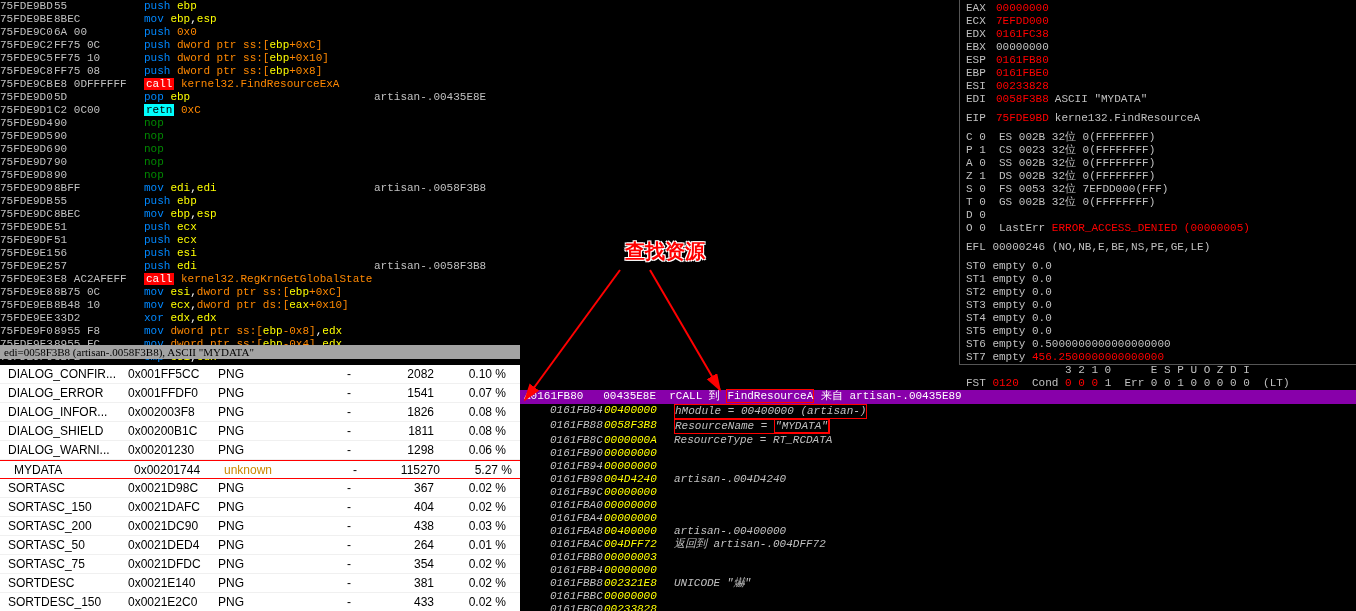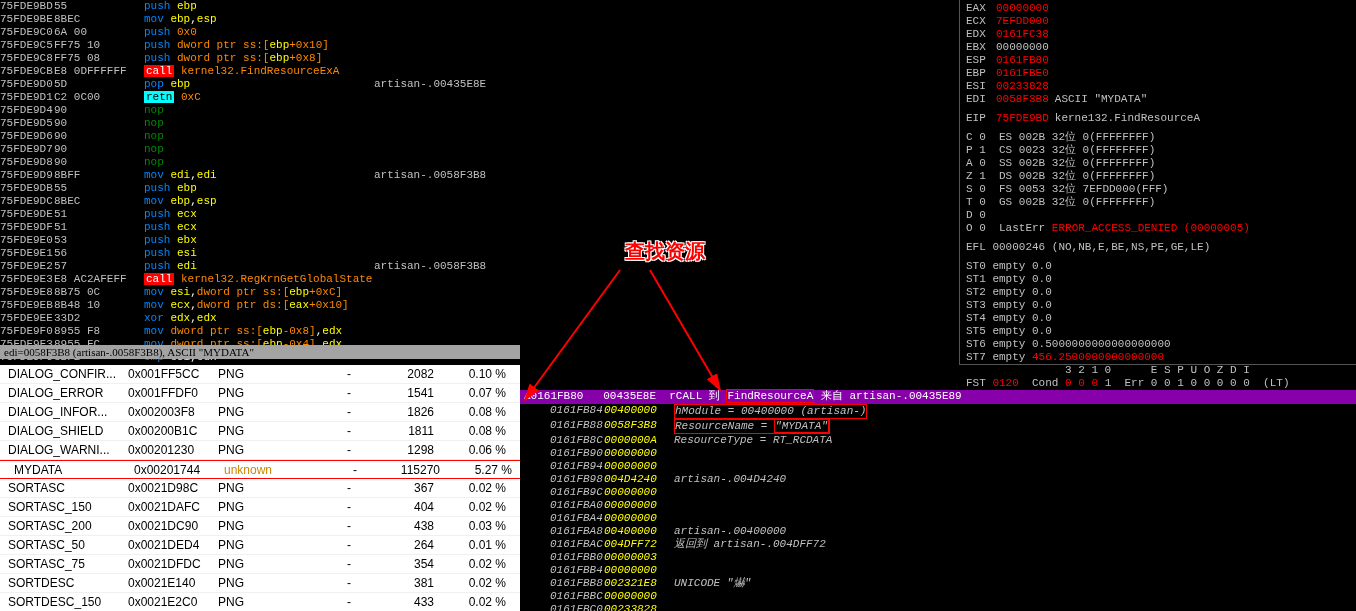--- a/index.html
+++ b/index.html
@@ -52,36 +52,36 @@
   .stk-box { border: 1px solid #ff0000; display: inline; }
   .stack-arrow { color: #fff; width: 14px; text-align: center; }
 </style>
 </head>
 <body>
 
 <div class="disasm-pane" id="disasm">
     <div class="disasm-row"><span class="addr-col">75FDE9BD</span><span class="bytes-col">55</span><span class="mnem-col"><span class="op-push">push</span> <span class="reg">ebp</span></span><span class="comment-col"></span></div>
     <div class="disasm-row"><span class="addr-col">75FDE9BE</span><span class="bytes-col">8BEC</span><span class="mnem-col"><span class="op-push">mov</span> <span class="reg">ebp</span>,<span class="reg">esp</span></span><span class="comment-col"></span></div>
     <div class="disasm-row"><span class="addr-col">75FDE9C0</span><span class="bytes-col">6A 00</span><span class="mnem-col"><span class="op-push">push</span> <span class="num">0x0</span></span><span class="comment-col"></span></div>
+    <div class="disasm-row"><span class="addr-col">75FDE9C2</span><span class="bytes-col">FF75 0C</span><span class="mnem-col"><span class="op-push">push</span> <span class="mem">dword ptr ss:[<span class="reg">ebp</span>+<span class="num">0xC</span>]</span></span><span class="comment-col"></span></div>
     <div class="disasm-row"><span class="addr-col">75FDE9C5</span><span class="bytes-col">FF75 10</span><span class="mnem-col"><span class="op-push">push</span> <span class="mem">dword ptr ss:[<span class="reg">ebp</span>+<span class="num">0x10</span>]</span></span><span class="comment-col"></span></div>
     <div class="disasm-row"><span class="addr-col">75FDE9C8</span><span class="bytes-col">FF75 08</span><span class="mnem-col"><span class="op-push">push</span> <span class="mem">dword ptr ss:[<span class="reg">ebp</span>+<span class="num">0x8</span>]</span></span><span class="comment-col"></span></div>
     <div class="disasm-row"><span class="addr-col">75FDE9CB</span><span class="bytes-col">E8 0DFFFFFF</span><span class="mnem-col"><span class="op-call">call</span> <span class="sym">kernel32.FindResourceExA</span></span><span class="comment-col"></span></div>
     <div class="disasm-row"><span class="addr-col">75FDE9D0</span><span class="bytes-col">5D</span><span class="mnem-col"><span class="op-push">pop</span> <span class="reg">ebp</span></span><span class="comment-col">artisan-.00435E8E</span></div>
     <div class="disasm-row"><span class="addr-col">75FDE9D1</span><span class="bytes-col">C2 0C00</span><span class="mnem-col"><span class="op-retn">retn</span> <span class="num">0xC</span></span><span class="comment-col"></span></div>
     <div class="disasm-row"><span class="addr-col">75FDE9D4</span><span class="bytes-col">90</span><span class="mnem-col"><span class="op-nop">nop</span> </span><span class="comment-col"></span></div>
     <div class="disasm-row"><span class="addr-col">75FDE9D5</span><span class="bytes-col">90</span><span class="mnem-col"><span class="op-nop">nop</span> </span><span class="comment-col"></span></div>
     <div class="disasm-row"><span class="addr-col">75FDE9D6</span><span class="bytes-col">90</span><span class="mnem-col"><span class="op-nop">nop</span> </span><span class="comment-col"></span></div>
     <div class="disasm-row"><span class="addr-col">75FDE9D7</span><span class="bytes-col">90</span><span class="mnem-col"><span class="op-nop">nop</span> </span><span class="comment-col"></span></div>
     <div class="disasm-row"><span class="addr-col">75FDE9D8</span><span class="bytes-col">90</span><span class="mnem-col"><span class="op-nop">nop</span> </span><span class="comment-col"></span></div>
     <div class="disasm-row"><span class="addr-col">75FDE9D9</span><span class="bytes-col">8BFF</span><span class="mnem-col"><span class="op-push">mov</span> <span class="reg">edi</span>,<span class="reg">edi</span></span><span class="comment-col">artisan-.0058F3B8</span></div>
     <div class="disasm-row"><span class="addr-col">75FDE9DB</span><span class="bytes-col">55</span><span class="mnem-col"><span class="op-push">push</span> <span class="reg">ebp</span></span><span class="comment-col"></span></div>
     <div class="disasm-row"><span class="addr-col">75FDE9DC</span><span class="bytes-col">8BEC</span><span class="mnem-col"><span class="op-push">mov</span> <span class="reg">ebp</span>,<span class="reg">esp</span></span><span class="comment-col"></span></div>
     <div class="disasm-row"><span class="addr-col">75FDE9DE</span><span class="bytes-col">51</span><span class="mnem-col"><span class="op-push">push</span> <span class="reg">ecx</span></span><span class="comment-col"></span></div>
     <div class="disasm-row"><span class="addr-col">75FDE9DF</span><span class="bytes-col">51</span><span class="mnem-col"><span class="op-push">push</span> <span class="reg">ecx</span></span><span class="comment-col"></span></div>
-    <div class="disasm-row"><span class="addr-col">75FDE9E0</span><span class="bytes-col">53</span><span class="mnem-col"><span class="op-push">push</span> <span class="reg">ebx</span></span><span class="comment-col"></span></div>
     <div class="disasm-row"><span class="addr-col">75FDE9E1</span><span class="bytes-col">56</span><span class="mnem-col"><span class="op-push">push</span> <span class="reg">esi</span></span><span class="comment-col"></span></div>
     <div class="disasm-row"><span class="addr-col">75FDE9E2</span><span class="bytes-col">57</span><span class="mnem-col"><span class="op-push">push</span> <span class="reg">edi</span></span><span class="comment-col">artisan-.0058F3B8</span></div>
     <div class="disasm-row"><span class="addr-col">75FDE9E3</span><span class="bytes-col">E8 AC2AFEFF</span><span class="mnem-col"><span class="op-call">call</span> <span class="sym">kernel32.RegKrnGetGlobalState</span></span><span class="comment-col"></span></div>
     <div class="disasm-row"><span class="addr-col">75FDE9E8</span><span class="bytes-col">8B75 0C</span><span class="mnem-col"><span class="op-push">mov</span> <span class="reg">esi</span>,<span class="mem">dword ptr ss:[<span class="reg">ebp</span>+<span class="num">0xC</span>]</span></span><span class="comment-col"></span></div>
     <div class="disasm-row"><span class="addr-col">75FDE9EB</span><span class="bytes-col">8B48 10</span><span class="mnem-col"><span class="op-push">mov</span> <span class="reg">ecx</span>,<span class="mem">dword ptr ds:[<span class="reg">eax</span>+<span class="num">0x10</span>]</span></span><span class="comment-col"></span></div>
     <div class="disasm-row"><span class="addr-col">75FDE9EE</span><span class="bytes-col">33D2</span><span class="mnem-col"><span class="op-push">xor</span> <span class="reg">edx</span>,<span class="reg">edx</span></span><span class="comment-col"></span></div>
     <div class="disasm-row"><span class="addr-col">75FDE9F0</span><span class="bytes-col">8955 F8</span><span class="mnem-col"><span class="op-push">mov</span> <span class="mem">dword ptr ss:[<span class="reg">ebp</span>-<span class="num">0x8</span>]</span>,<span class="reg">edx</span></span><span class="comment-col"></span></div>
     <div class="disasm-row"><span class="addr-col">75FDE9F3</span><span class="bytes-col">8955 FC</span><span class="mnem-col"><span class="op-push">mov</span> <span class="mem">dword ptr ss:[<span class="reg">ebp</span>-<span class="num">0x4</span>]</span>,<span class="reg">edx</span></span><span class="comment-col"></span></div>
     <div class="disasm-row"><span class="addr-col">75FDE9F6</span><span class="bytes-col">3BF2</span><span class="mnem-col"><span class="op-push">cmp</span> <span class="reg">esi</span>,<span class="reg">edx</span></span><span class="comment-col"></span></div>
   </div>

